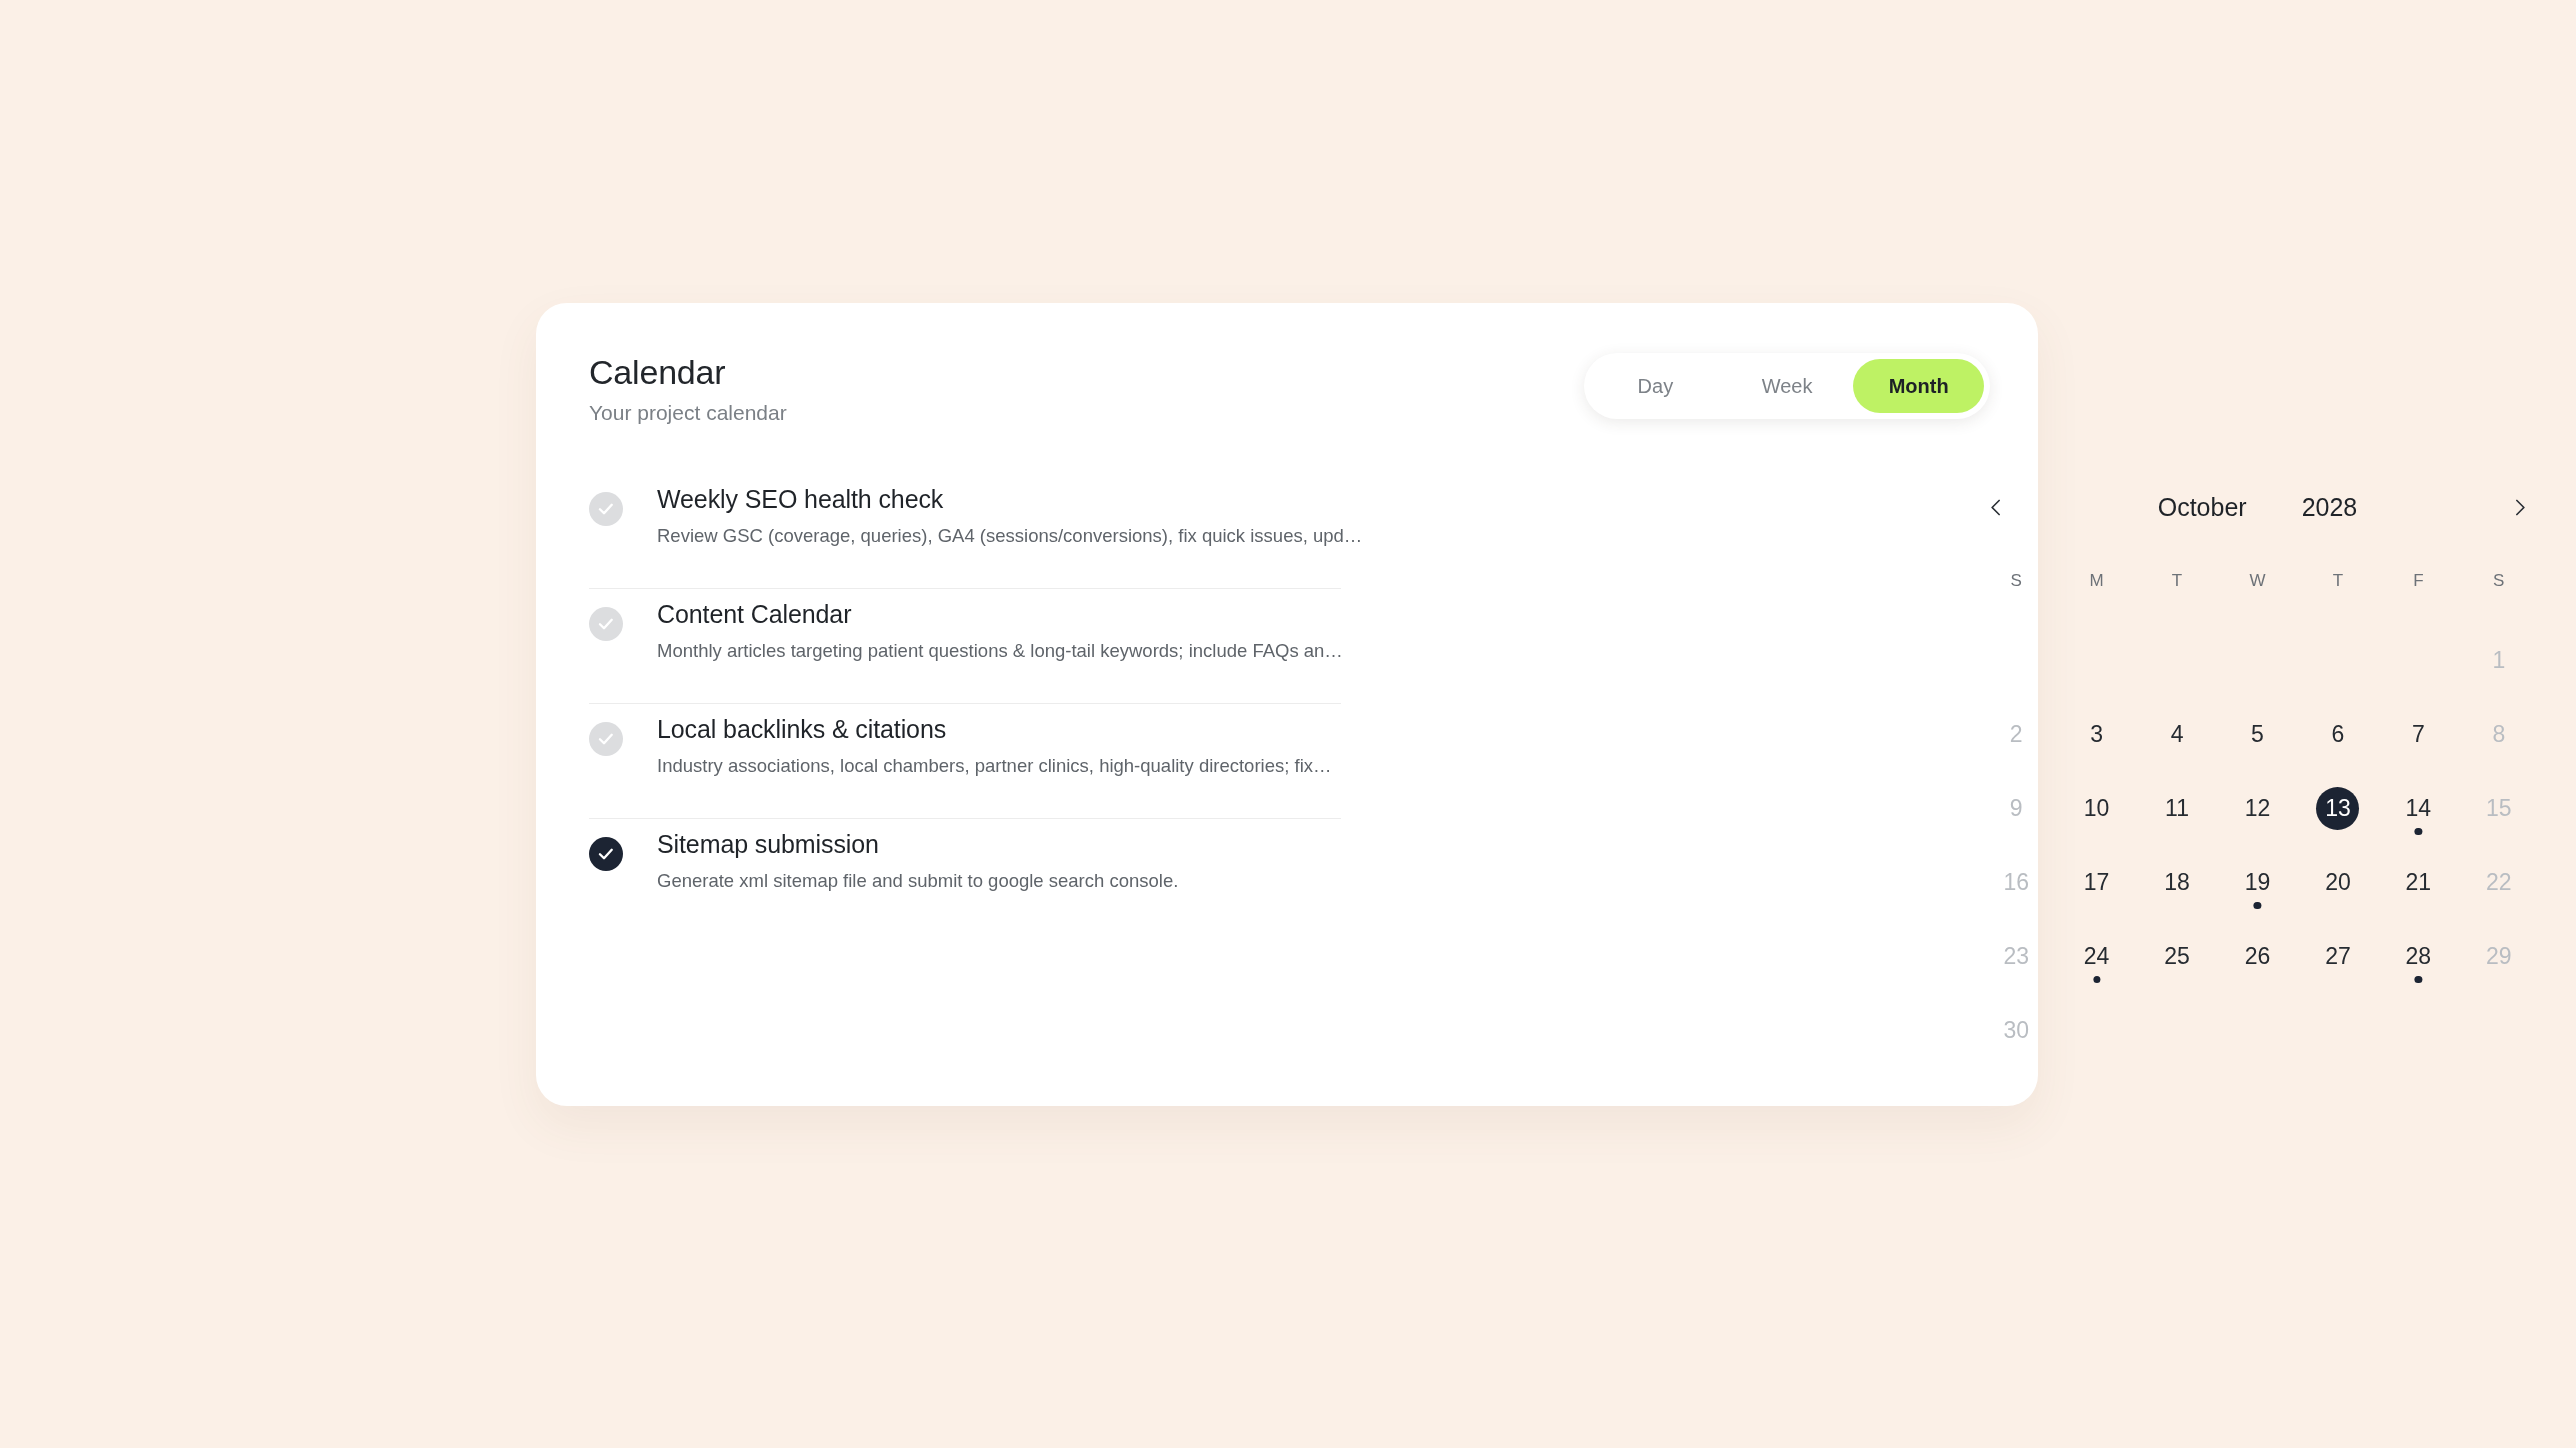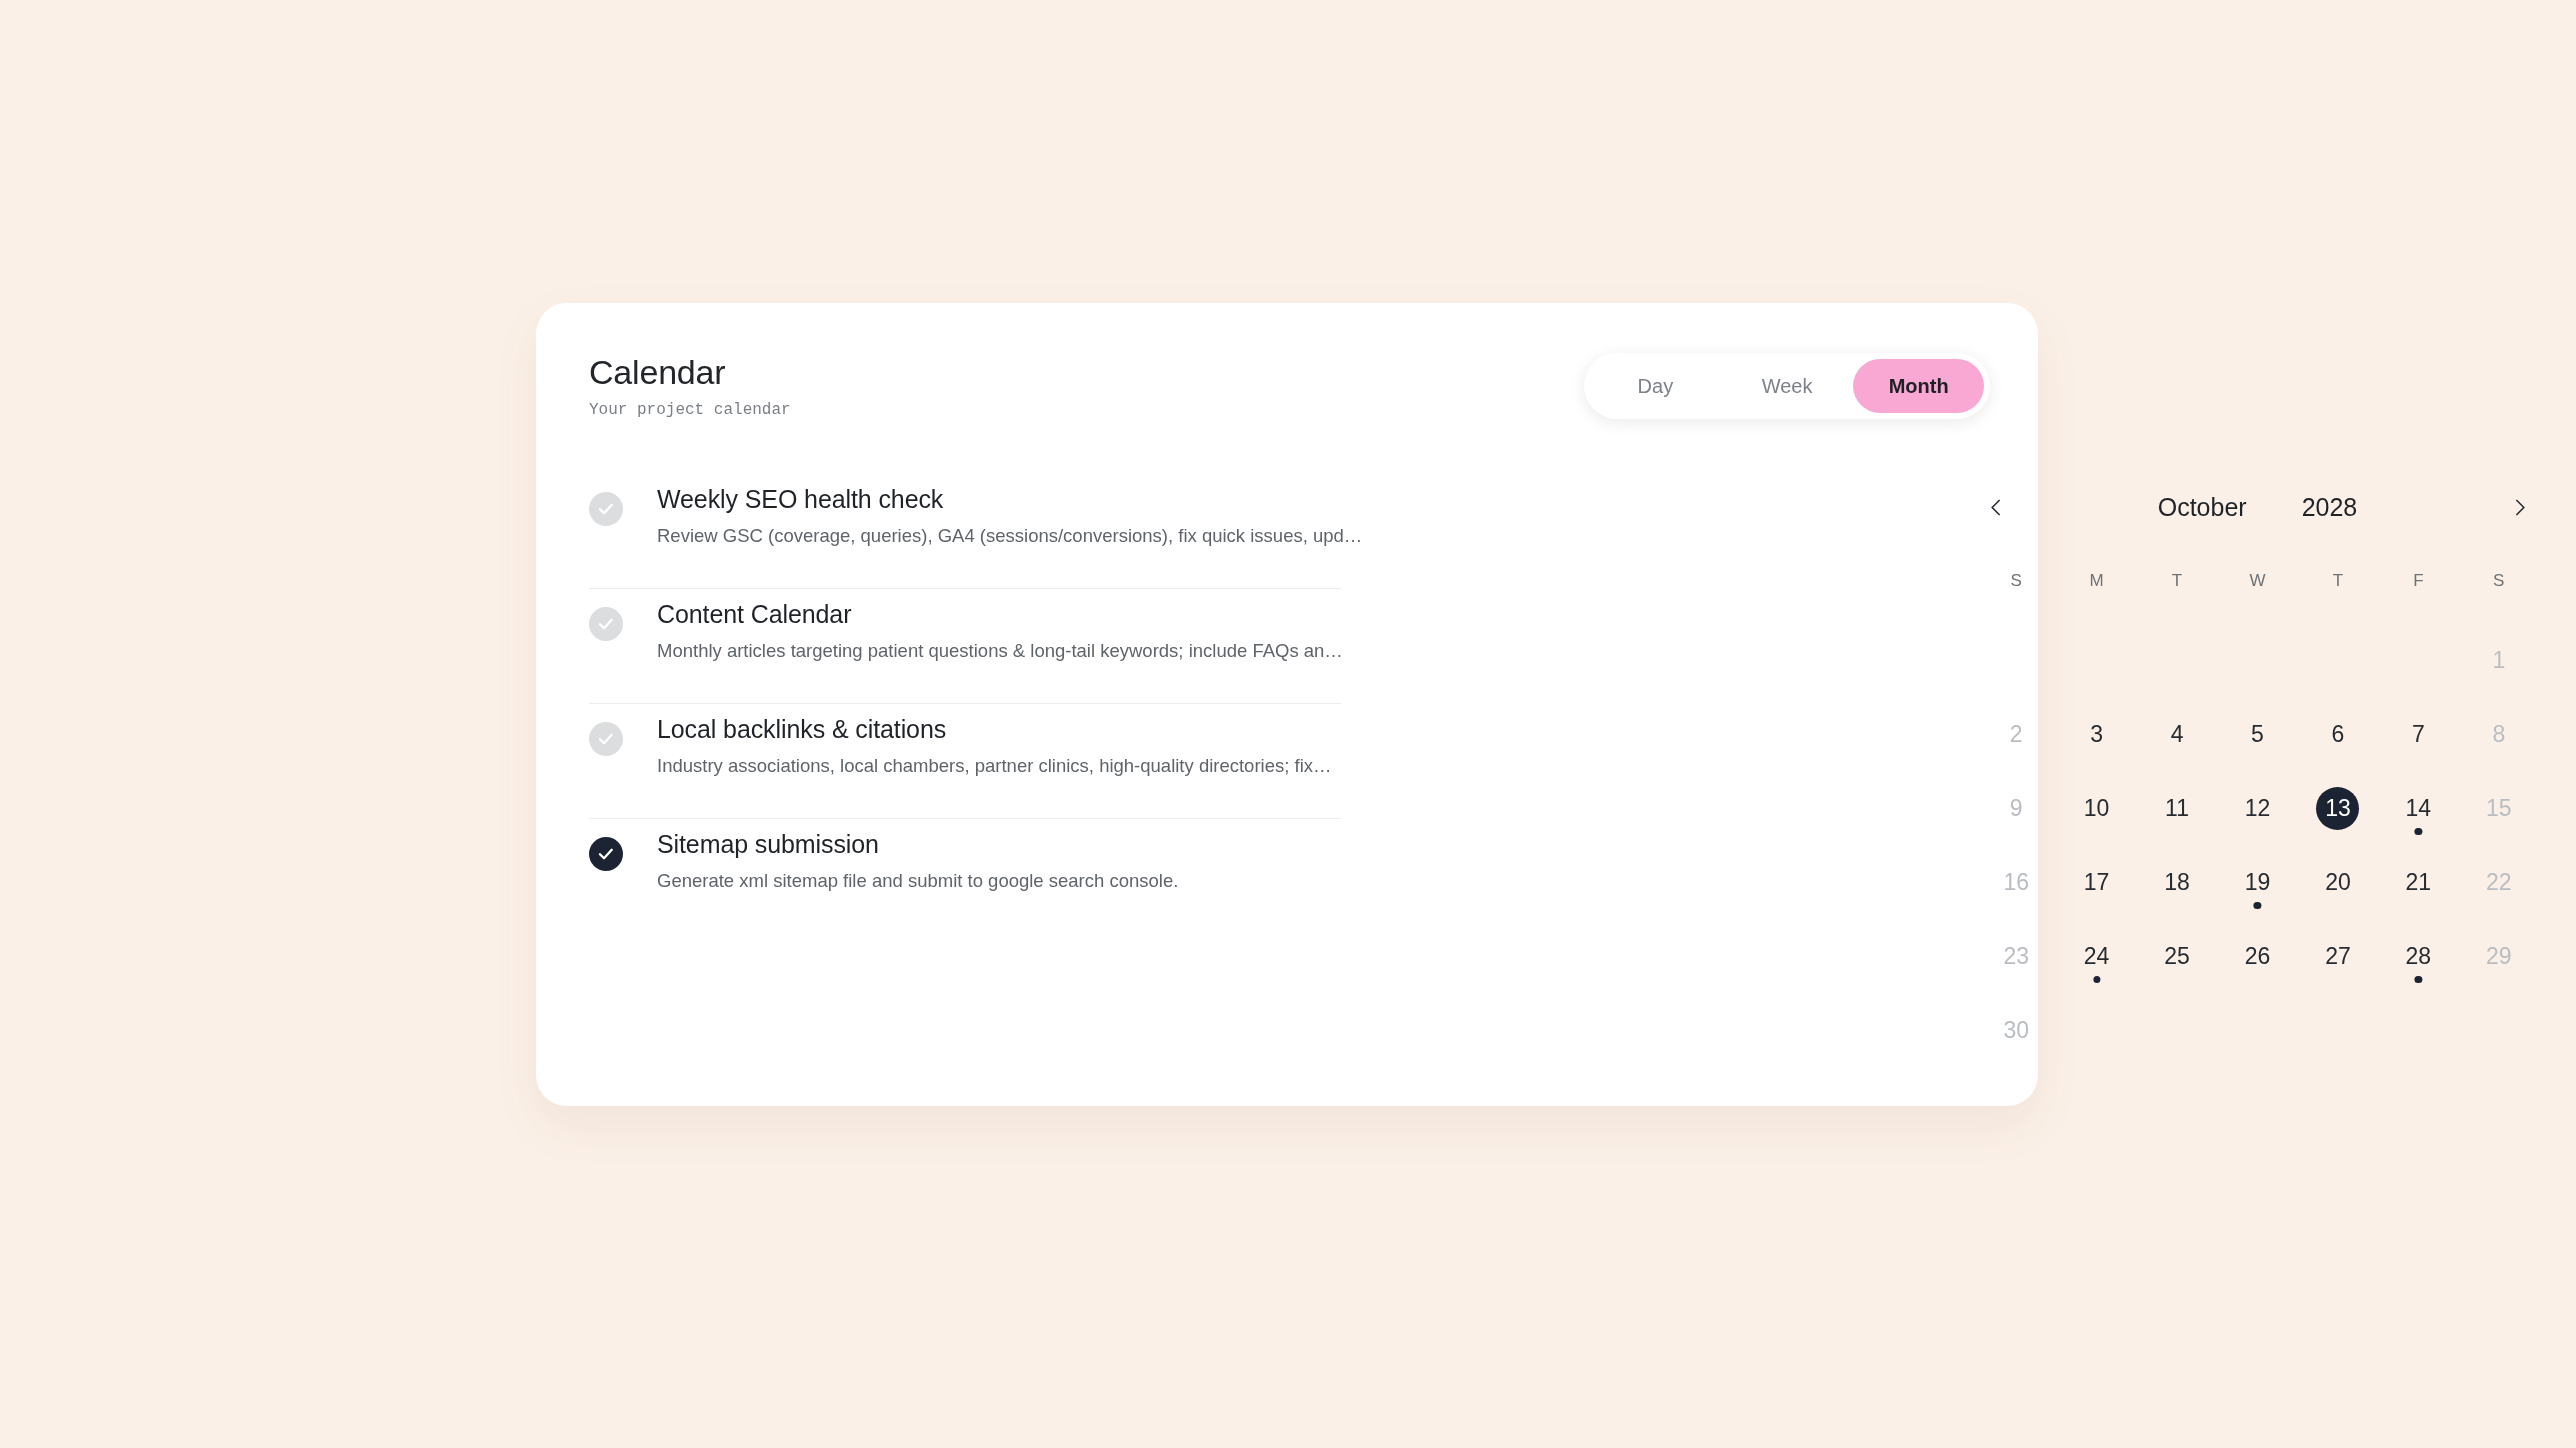--- a/index.html
+++ b/index.html
@@ -32,23 +32,22 @@
     left: 53px;
     top: 50px;
     font-size: 34px;
     color: #22262b;
     letter-spacing: -0.2px;
   }
   .header-sub {
     position: absolute;
     left: 53px;
     top: 98px;
-    font-size: 16px;
+    font-size: 21px;
     color: #7b8086;
-    font-family: Liberation Mono, monospace;
   }
 
   
   .view-switch {
     position: absolute;
     right: 48px;
     top: 50px;
     width: 406px;
     height: 66px;
     background: #ffffff;
@@ -63,21 +62,21 @@
     height: 100%;
     border: none;
     background: transparent;
     border-radius: 27px;
     font-family: "Liberation Sans", sans-serif;
     font-size: 20px;
     color: #7d8288;
     cursor: pointer;
   }
   .view-opt.active {
-    background: #f9a8d4;
+    background: #bef264;
     color: #1d2126;
     font-weight: bold;
   }
 
   
   .tasks {
     position: absolute;
     left: 53px;
     top: 171px;
     width: 752px;

